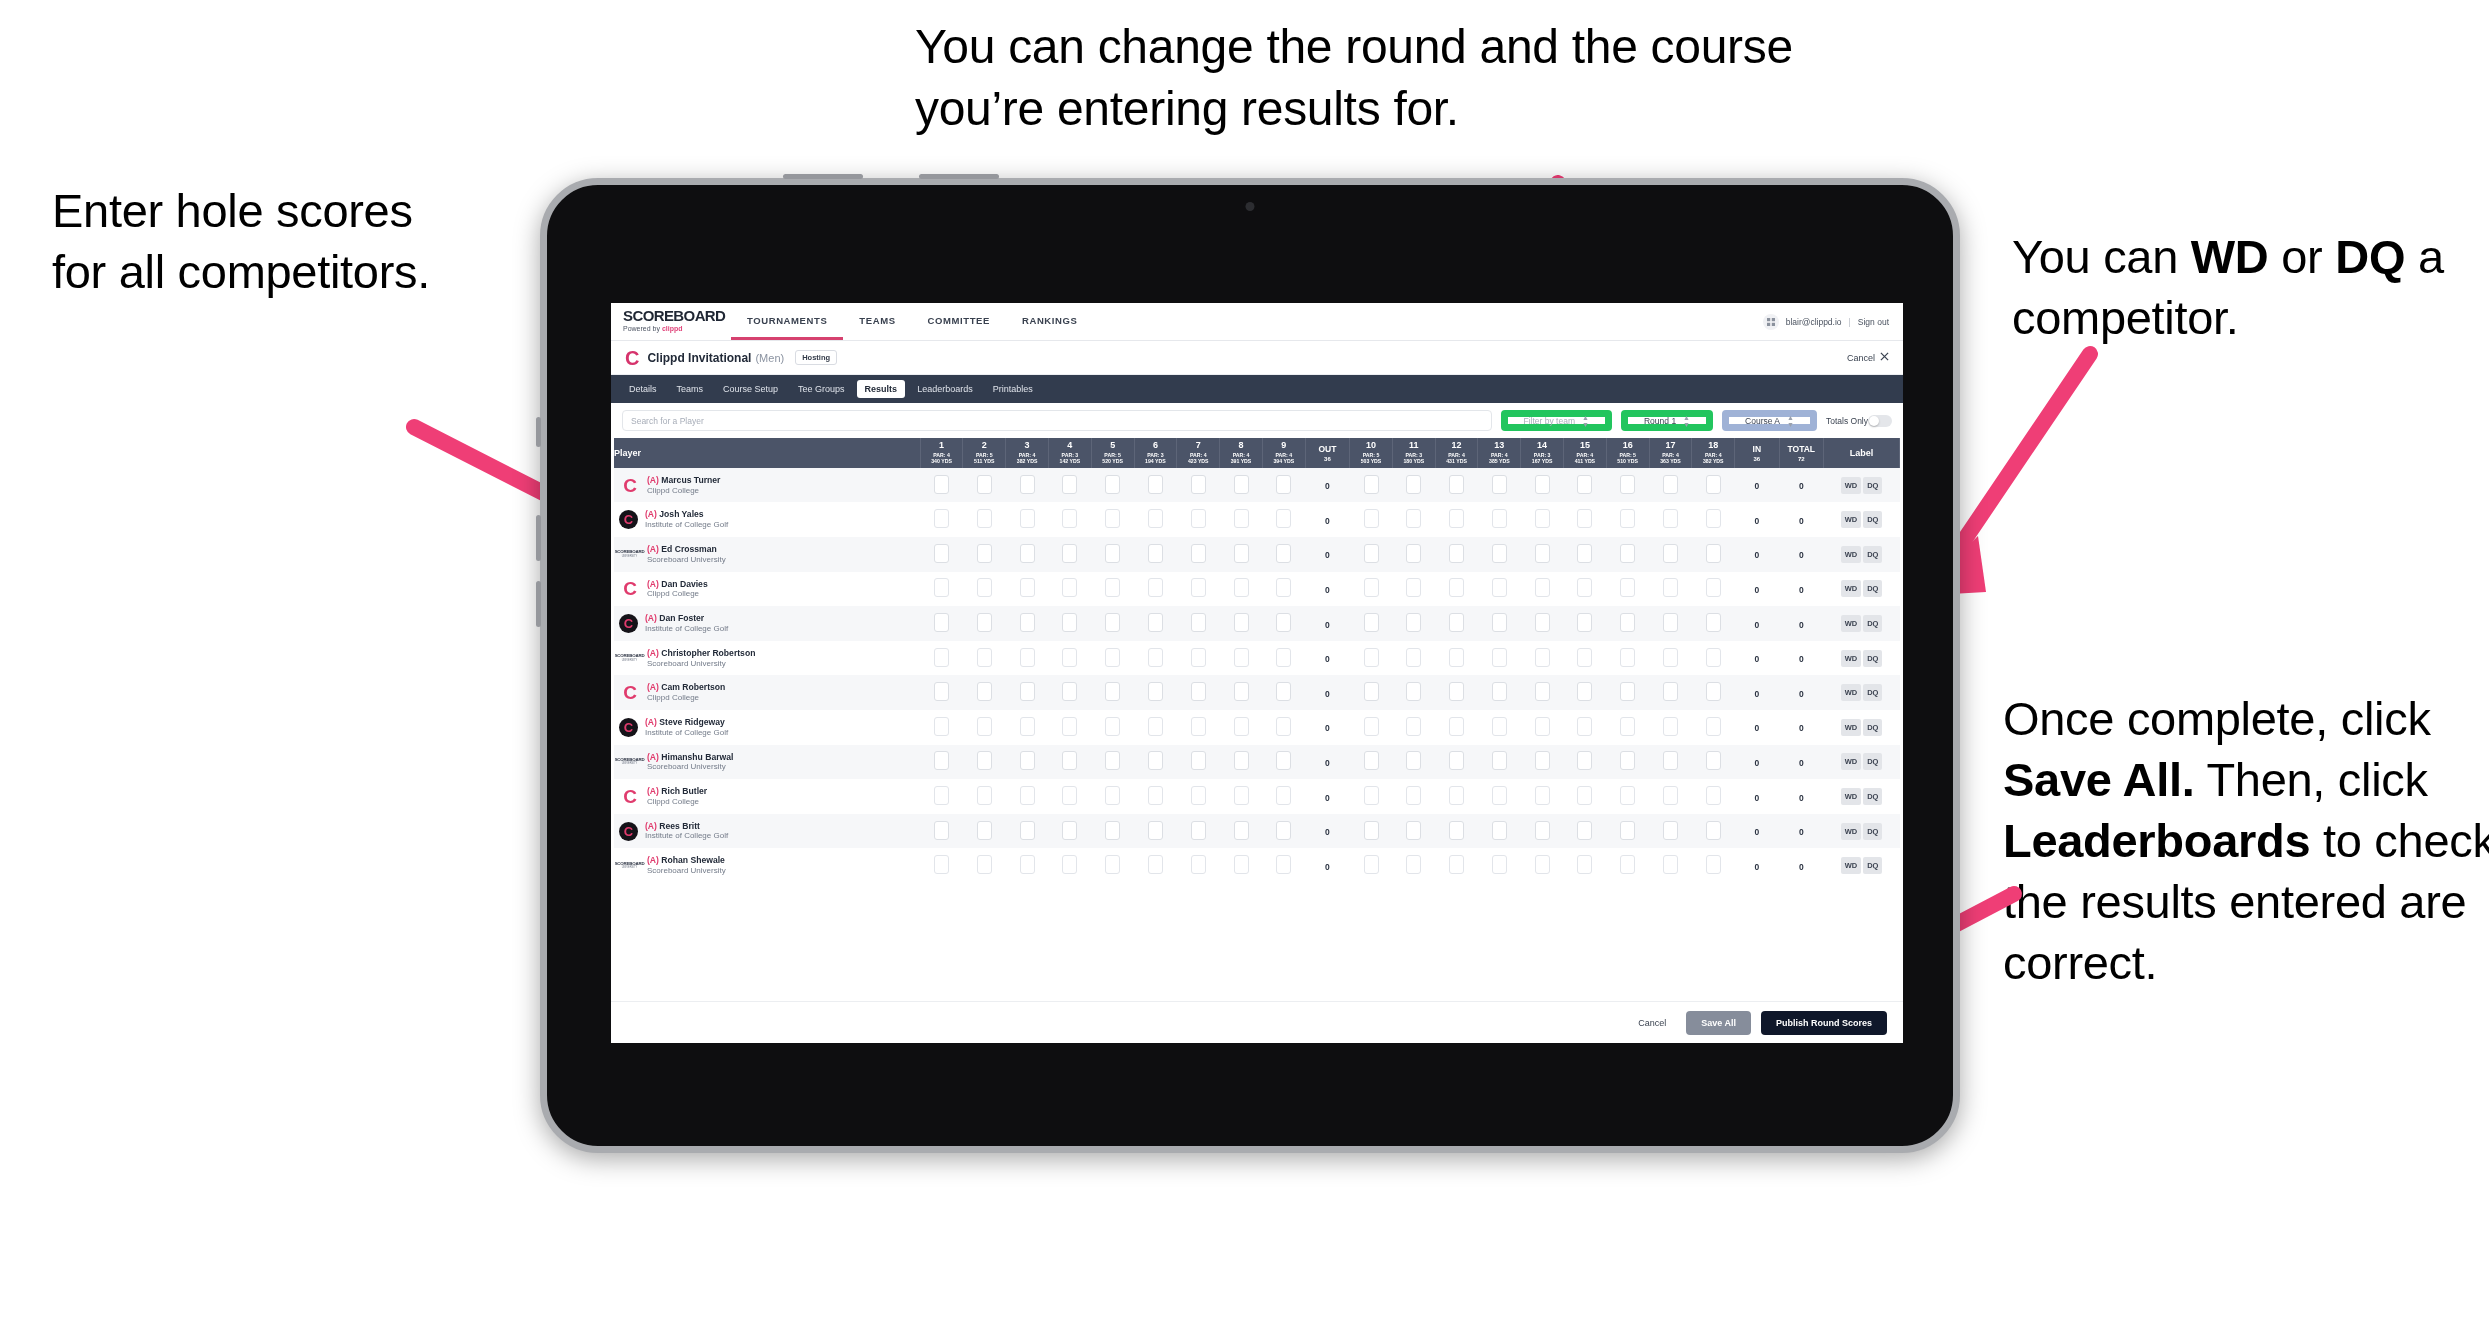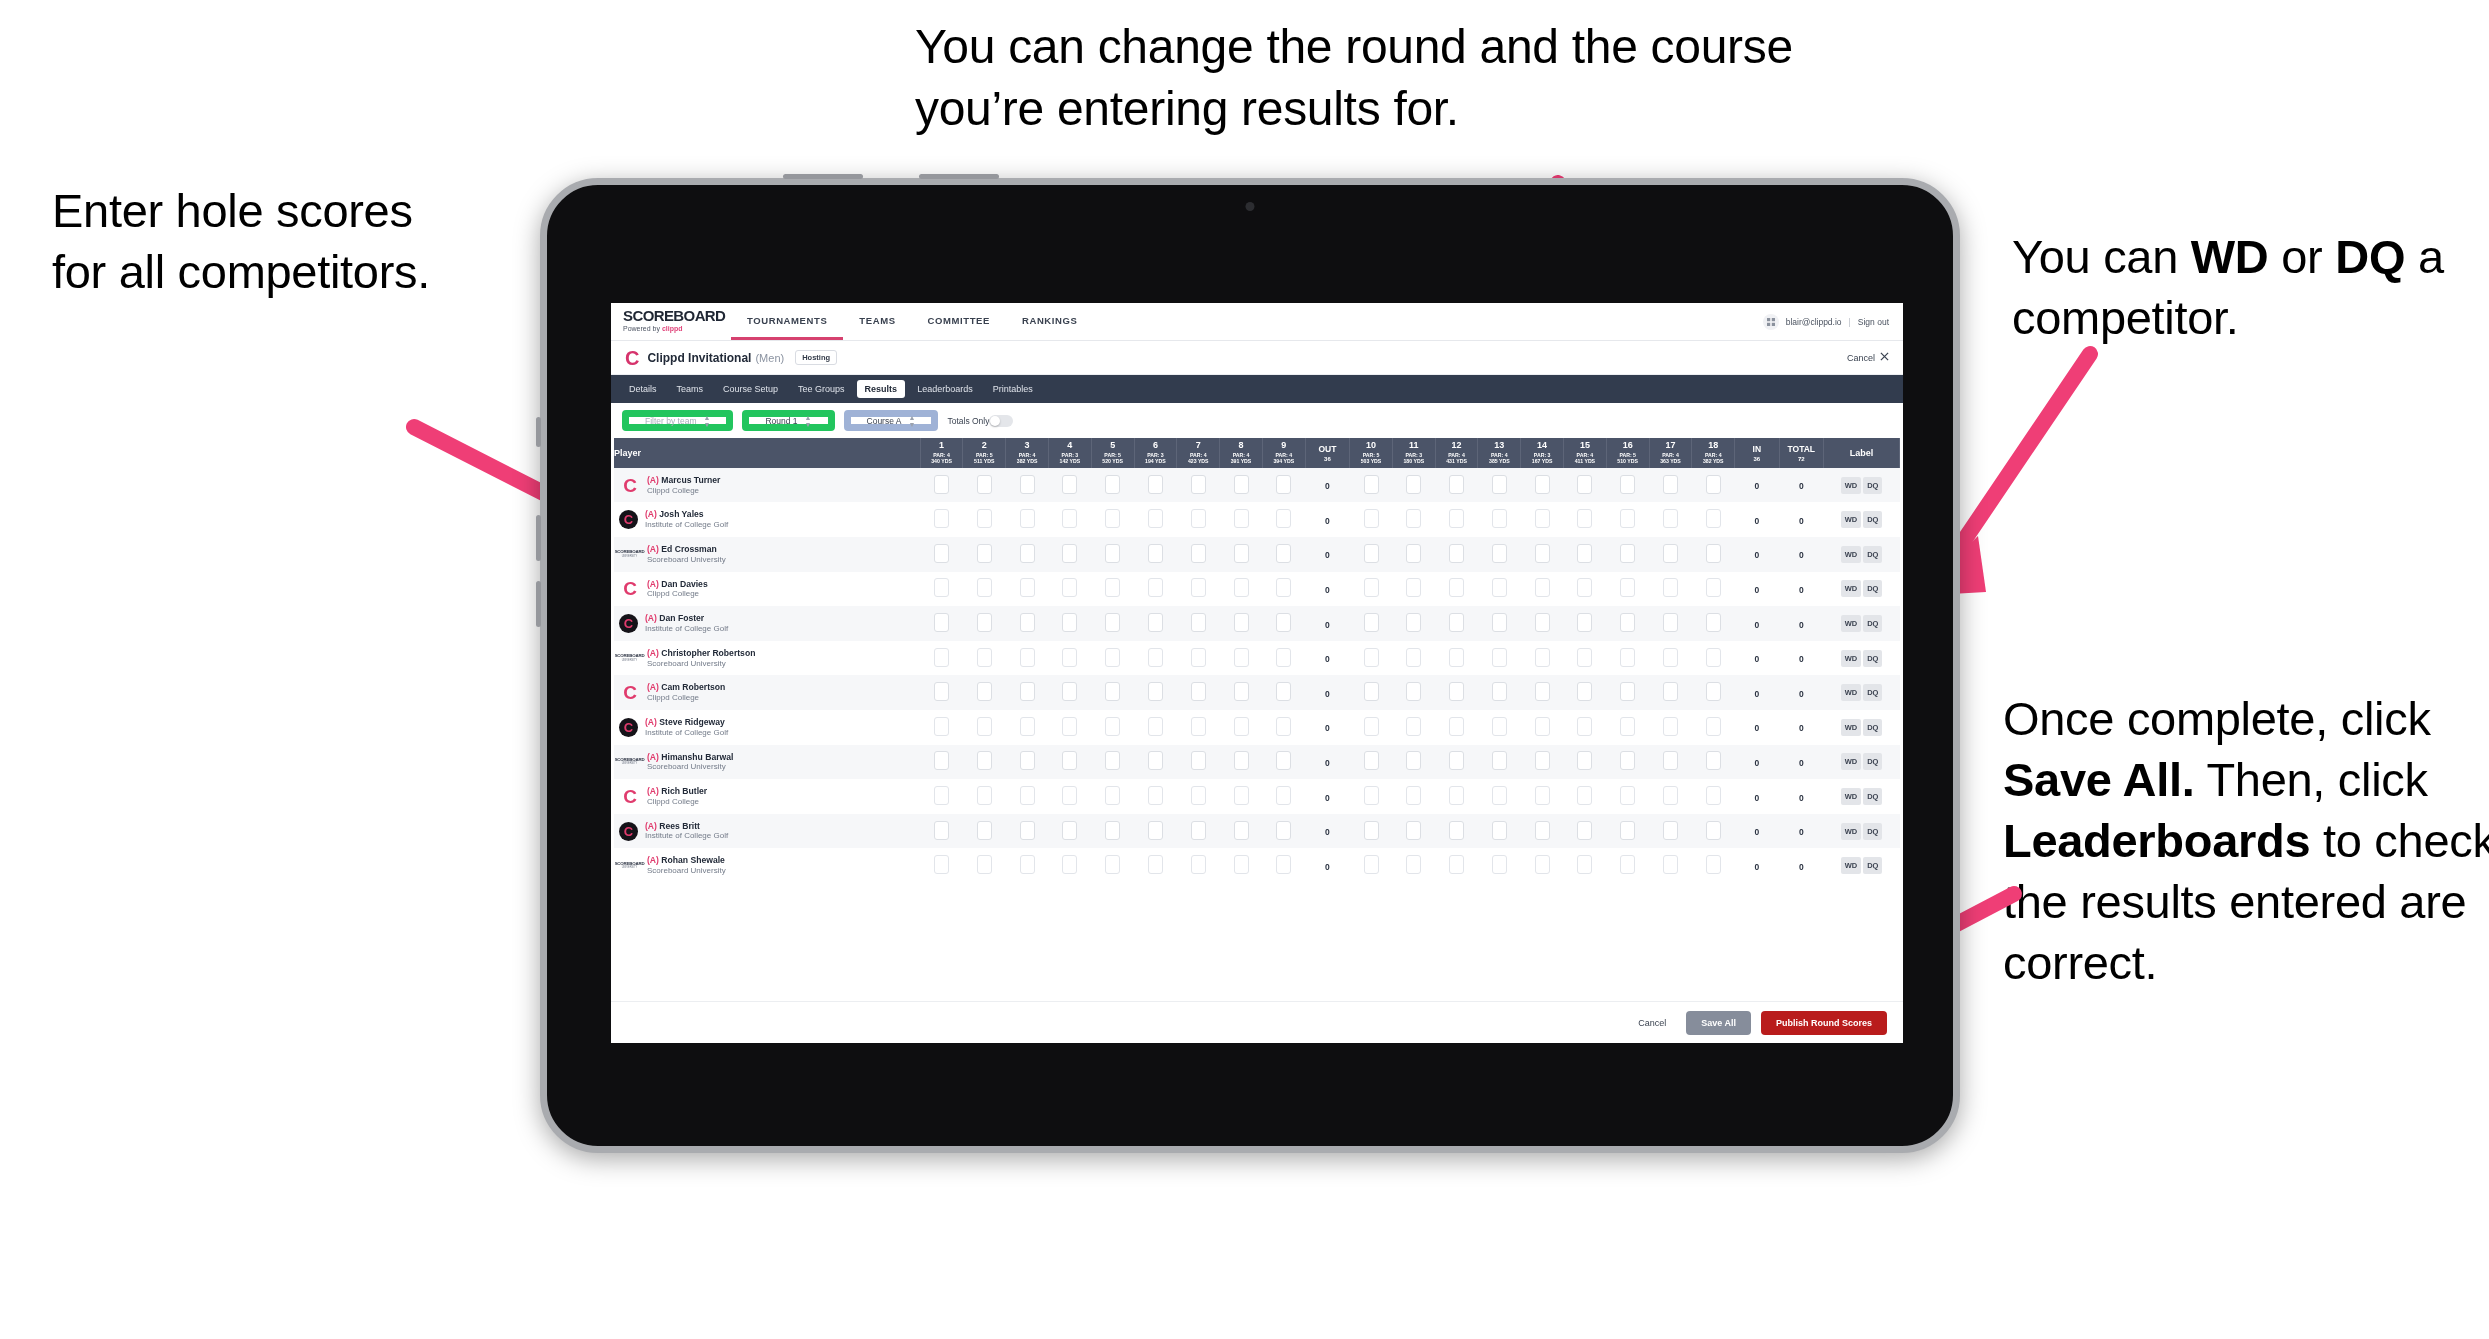--- a/index.html
+++ b/index.html
@@ -148,21 +148,21 @@
   tr:nth-child(even) .cellbox { background:#fff; border-color:#e2e5ea; }
   .zero { font-size:8.5px; font-weight:700; color:#2b3342; }
   .lbl-cell { display:flex; gap:2px; justify-content:center; }
   .wd, .dq { background:#e3e5e9; color:#3c4351; font-size:7.5px; font-weight:700; padding:4px 4px; border-radius:2px; min-width:17px; text-align:center; }
 
   
   .foot { position:absolute; left:0; right:0; bottom:0; height:42px; background:#fff; border-top:1px solid #eceef1;
           display:flex; align-items:center; justify-content:flex-end; gap:10px; padding-right:16px; }
   .b-cancel { font-size:9px; color:#3b4351; padding:6px 10px; }
   .b-save { background:#868d9b; color:#fff; font-size:9px; font-weight:700; padding:7px 15px; border-radius:4px; }
-  .b-pub { background:#b91c1c; color:#fff; font-size:9px; font-weight:700; padding:7px 15px; border-radius:4px; }
+  .b-pub { background:#0f172a; color:#fff; font-size:9px; font-weight:700; padding:7px 15px; border-radius:4px; }
 </style>
 </head>
 <body>
 
 <div id="stage">
 
   <div class="anno" id="anno-top">You can change the round and the course you’re entering results for.</div>
   <div class="anno" id="anno-left">Enter hole scores for all competitors.</div>
 
   <div class="anno" id="anno-wd"><span>You can </span><b>WD</b><span> or </span><b>DQ</b><span> a competitor.</span></div>
@@ -243,20 +243,23 @@
         <a href="#">Details</a>
         <a href="#">Teams</a>
         <a href="#">Course Setup</a>
         <a href="#">Tee Groups</a>
         <a href="#" class="active">Results</a>
         <a href="#">Leaderboards</a>
         <a href="#">Printables</a>
       </div>
 
       <div class="filters">
+        <div class="search">
+          <span>Search for a Player</span>
+        </div>
         <div class="sel ph">
           <span>Filter by team</span>
           <span class="chev">▲<br>▼</span>
         </div>
         <div class="sel">
           <span>Round 1</span>
           <span class="chev">▲<br>▼</span>
         </div>
         <div class="sel focus">
           <span>Course A</span>

